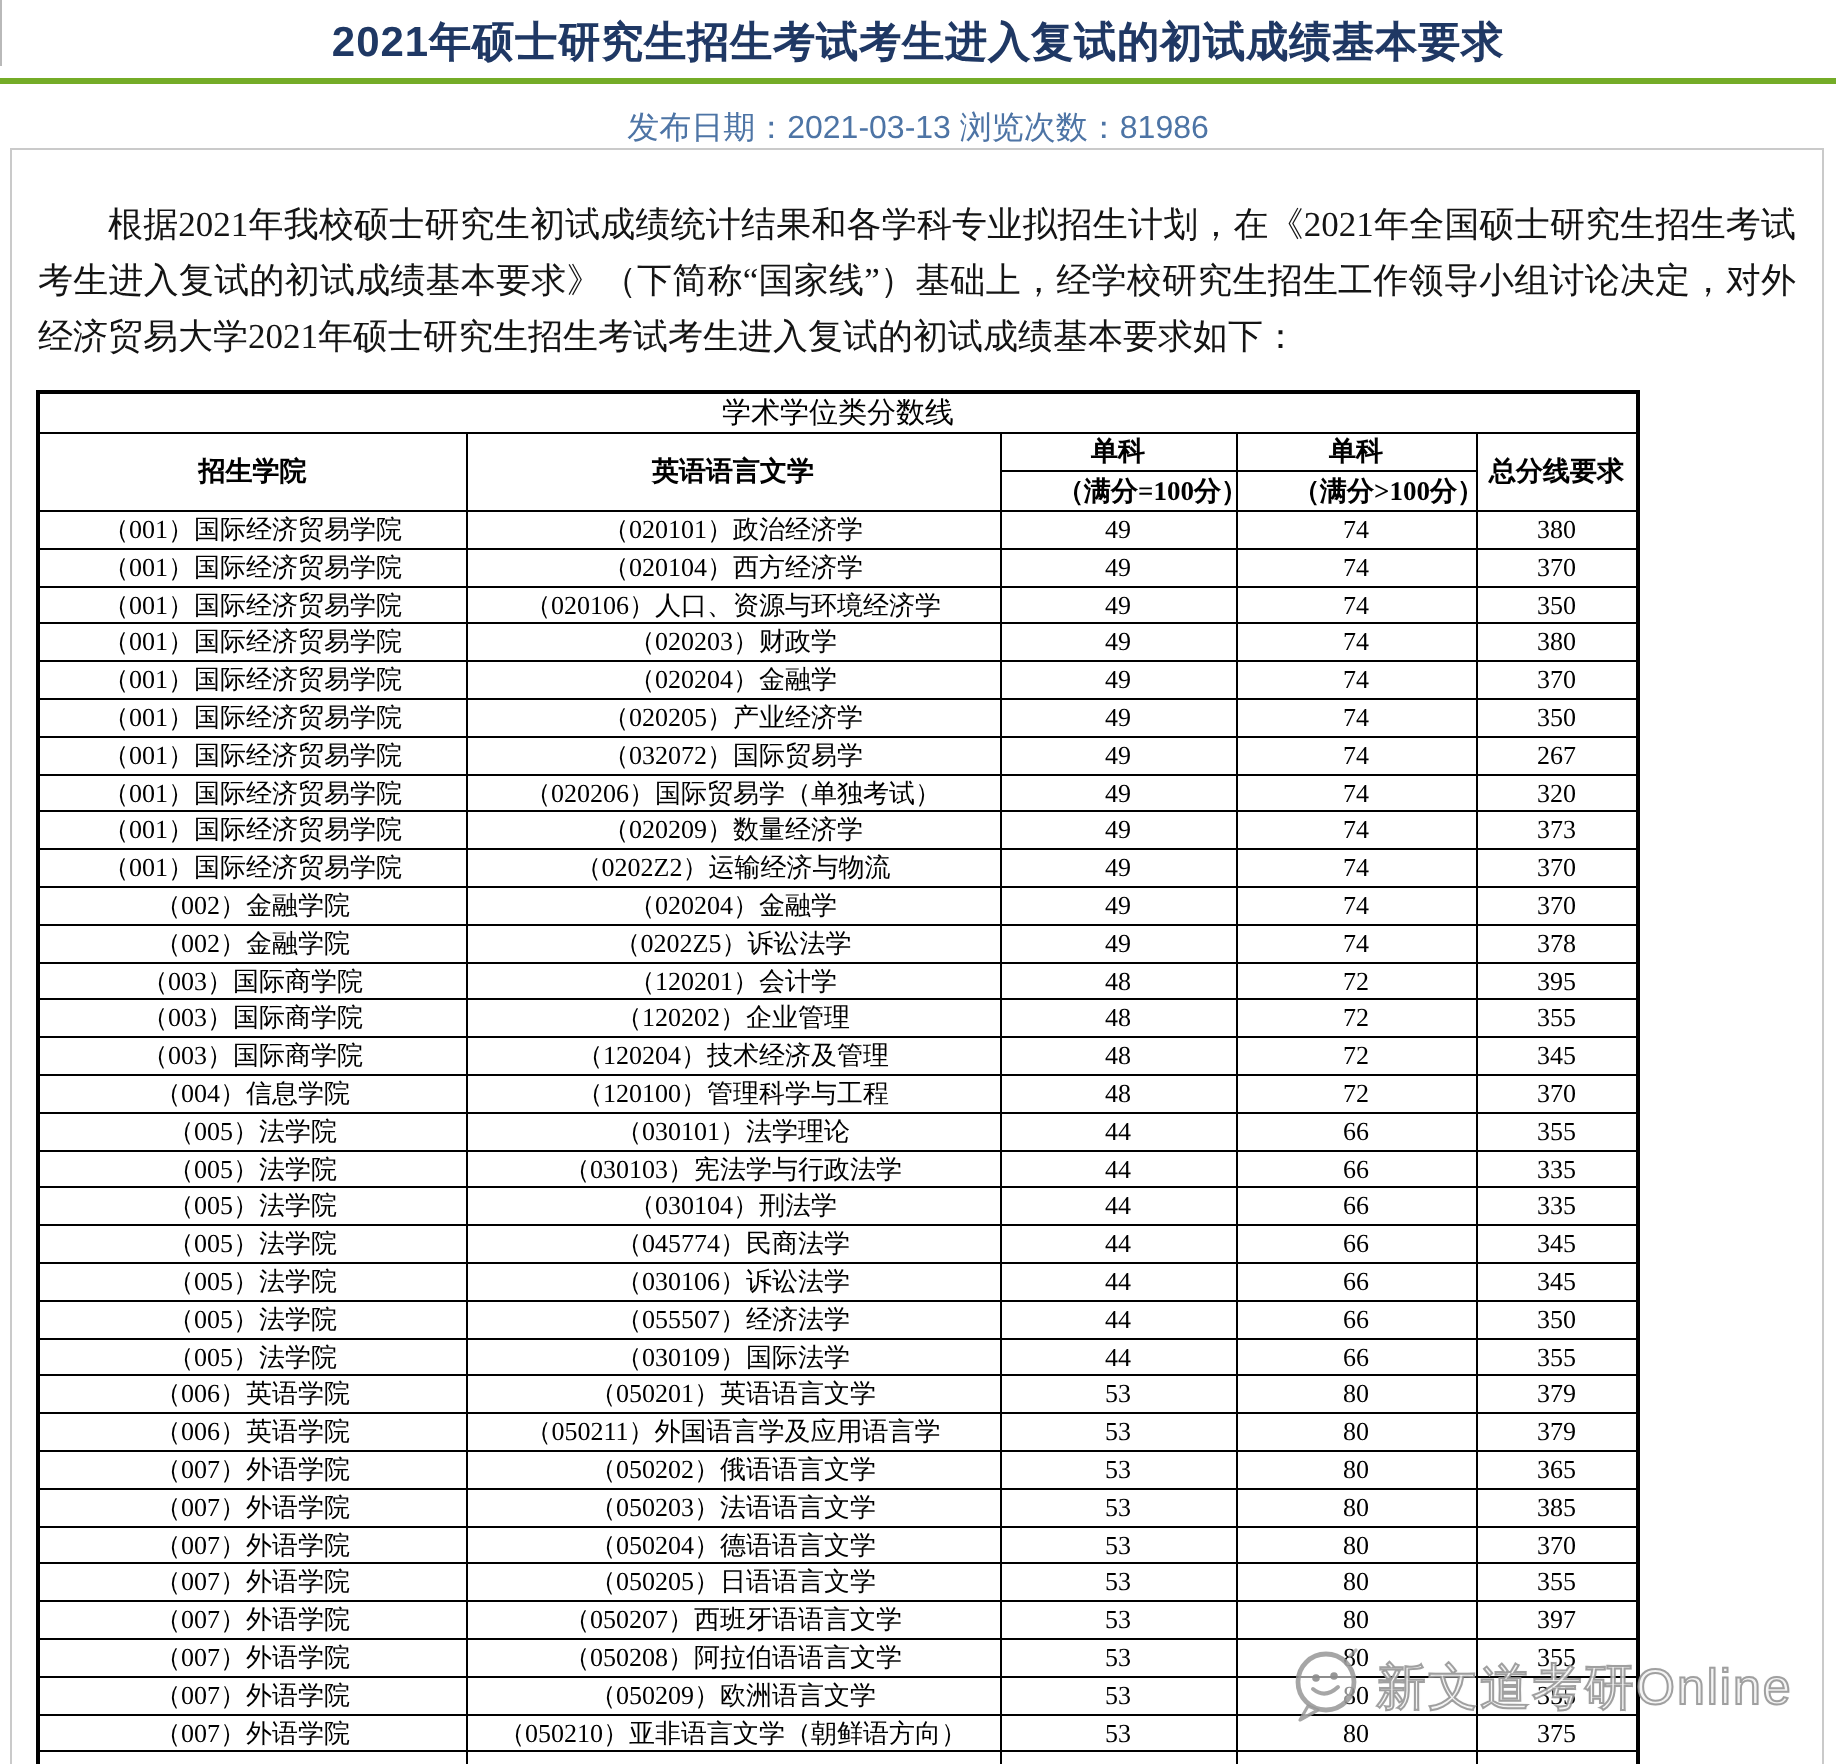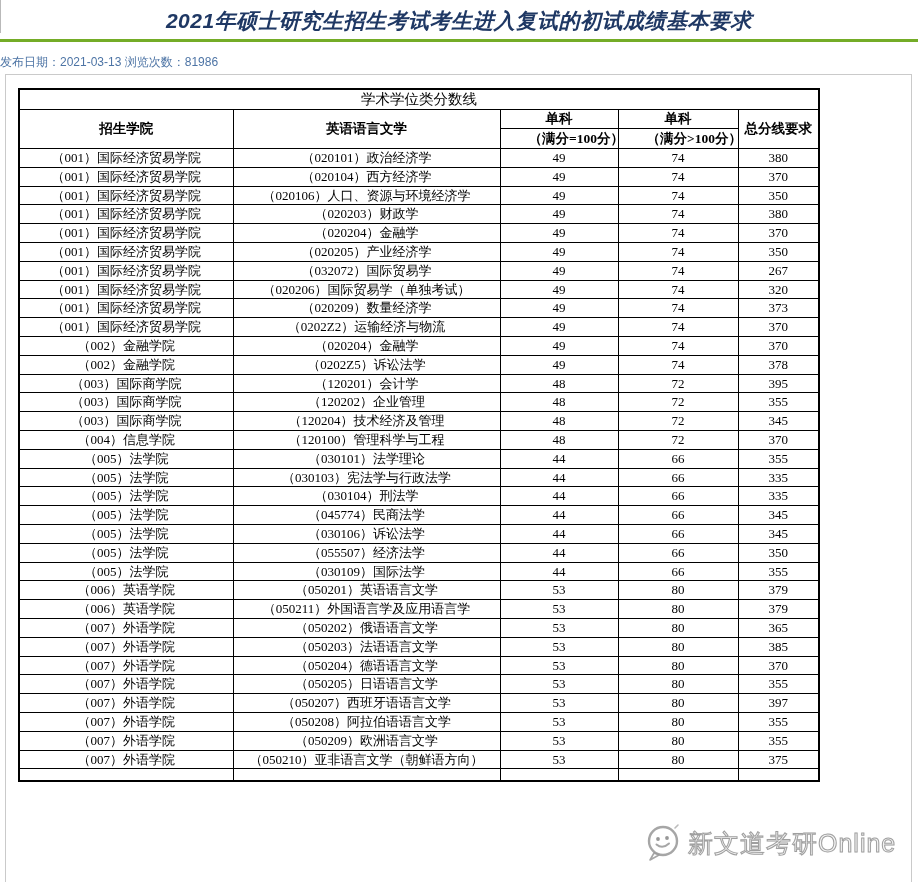--- a/index.html
+++ b/index.html
@@ -14,31 +14,30 @@
     position: absolute; left: 0; top: 0; width: 1px; height: 33px; background: #b9b9b9;
   }
   .page-title {
     padding-top: 7px;
     text-align: center;
     font-size: 21px;
     font-weight: 700;
     letter-spacing: 0.5px;
     color: #1f3864;
     font-family: "Liberation Sans", sans-serif;
-    font-style: italic;
   }
   .green-divider {
     margin-top: 4px;
     height: 3px;
     background: #74ac27;
   }
   .publish-meta {
     margin-top: 12px;
-    text-align: left;
-    font-size: 12px;
+    text-align: center;
+    font-size: 16px;
     color: #4d74a5;
   }
   .content-box {
     position: absolute;
     left: 5px;
     top: 74px;
     width: 907px;
     height: 830px;
     border: 1px solid #cacaca;
     background: #ffffff;
@@ -100,20 +99,21 @@
 <div class="edge-line"></div>
 
 <h1 class="page-title">2021年硕士研究生招生考试考生进入复试的初试成绩基本要求</h1>
 
 <div class="green-divider"></div>
 
 <div class="publish-meta">发布日期：2021-03-13 浏览次数：81986</div>
 
 <div class="content-box">
 
+  <p class="intro-paragraph">根据2021年我校硕士研究生初试成绩统计结果和各学科专业拟招生计划，在《2021年全国硕士研究生招生考试考生进入复试的初试成绩基本要求》（下简称“国家线”）基础上，经学校研究生招生工作领导小组讨论决定，对外经济贸易大学2021年硕士研究生招生考试考生进入复试的初试成绩基本要求如下：</p>
 
   <table class="score-table">
     <colgroup>
       <col style="width:214px">
       <col style="width:267px">
       <col style="width:118px">
       <col style="width:120px">
       <col style="width:81px">
     </colgroup>
     <thead>

